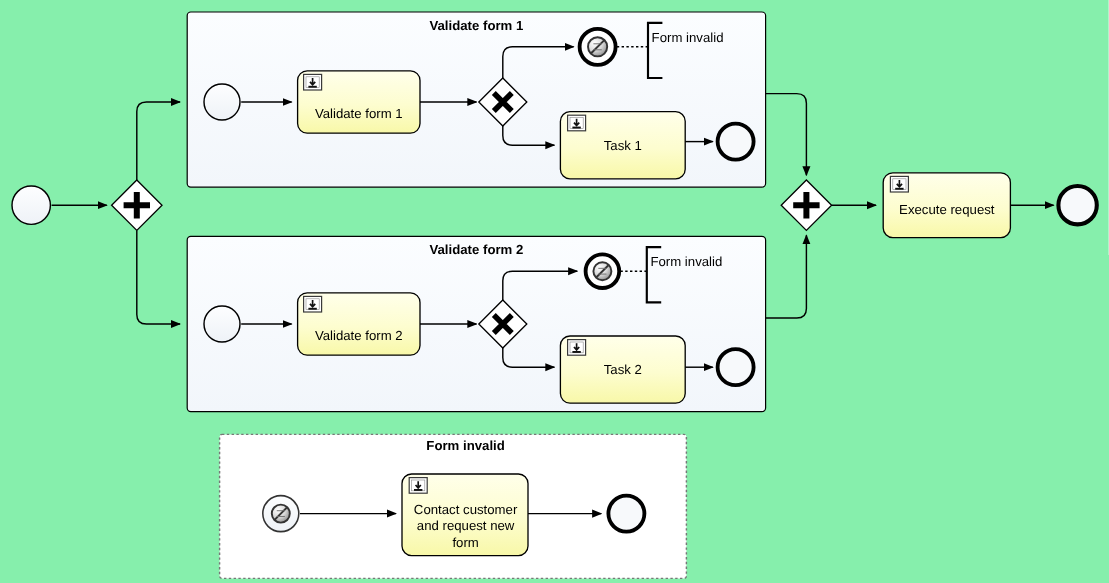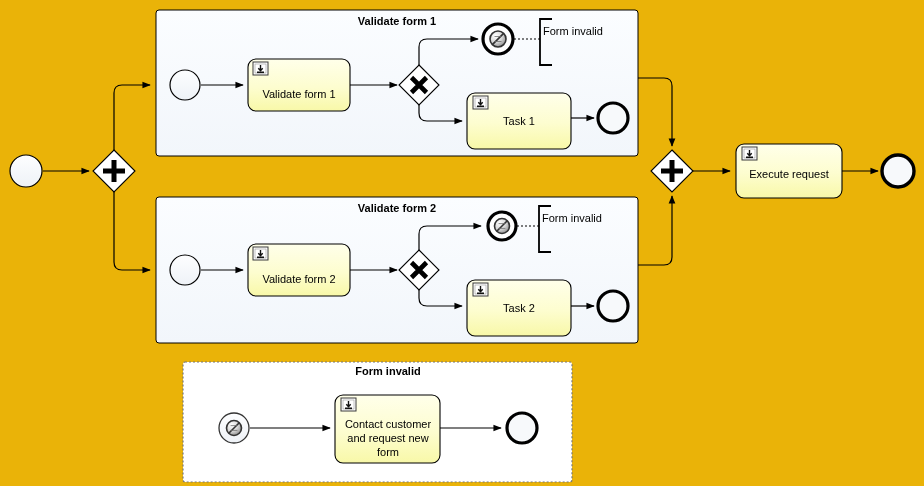--- a/index.html
+++ b/index.html
@@ -7,21 +7,21 @@
     padding: 0;
     background: #ffffff;
   }
   body {
     font-family: "Liberation Sans", sans-serif;
   }
   #canvas {
     position: relative;
     width: 924px;
     height: 486px;
-    background: #eab308;
+    background: #86efac;
     overflow: hidden;
   }
   #bpmn-svg {
     position: absolute;
     left: 0;
     top: 0;
   }
   .lbl {
     font-family: "Liberation Sans", sans-serif;
     fill: #000000;

